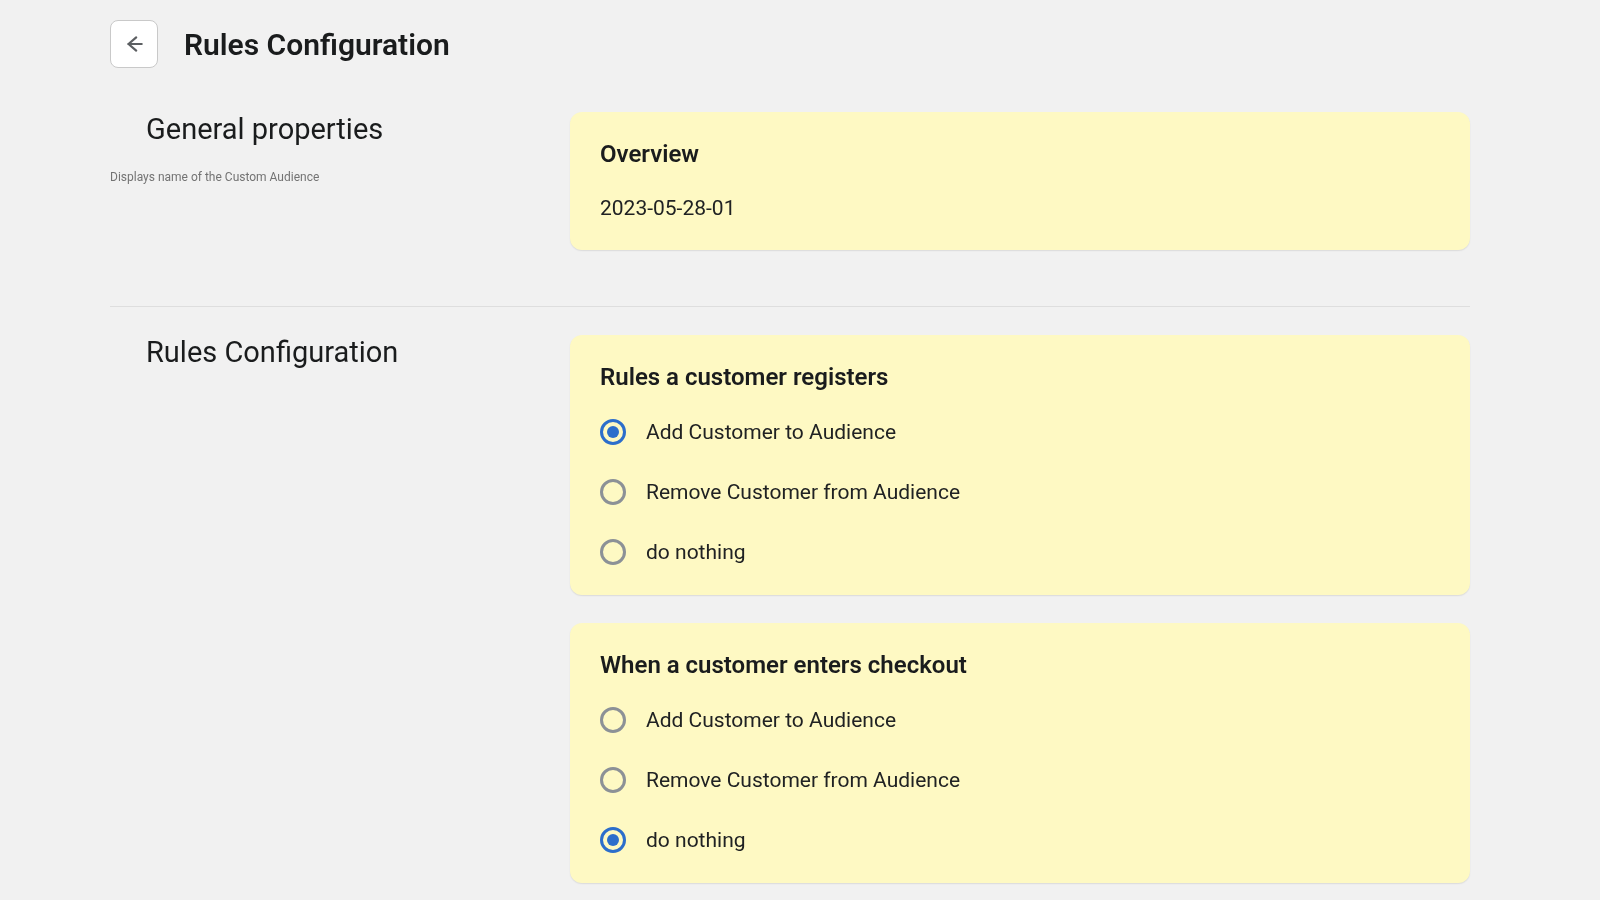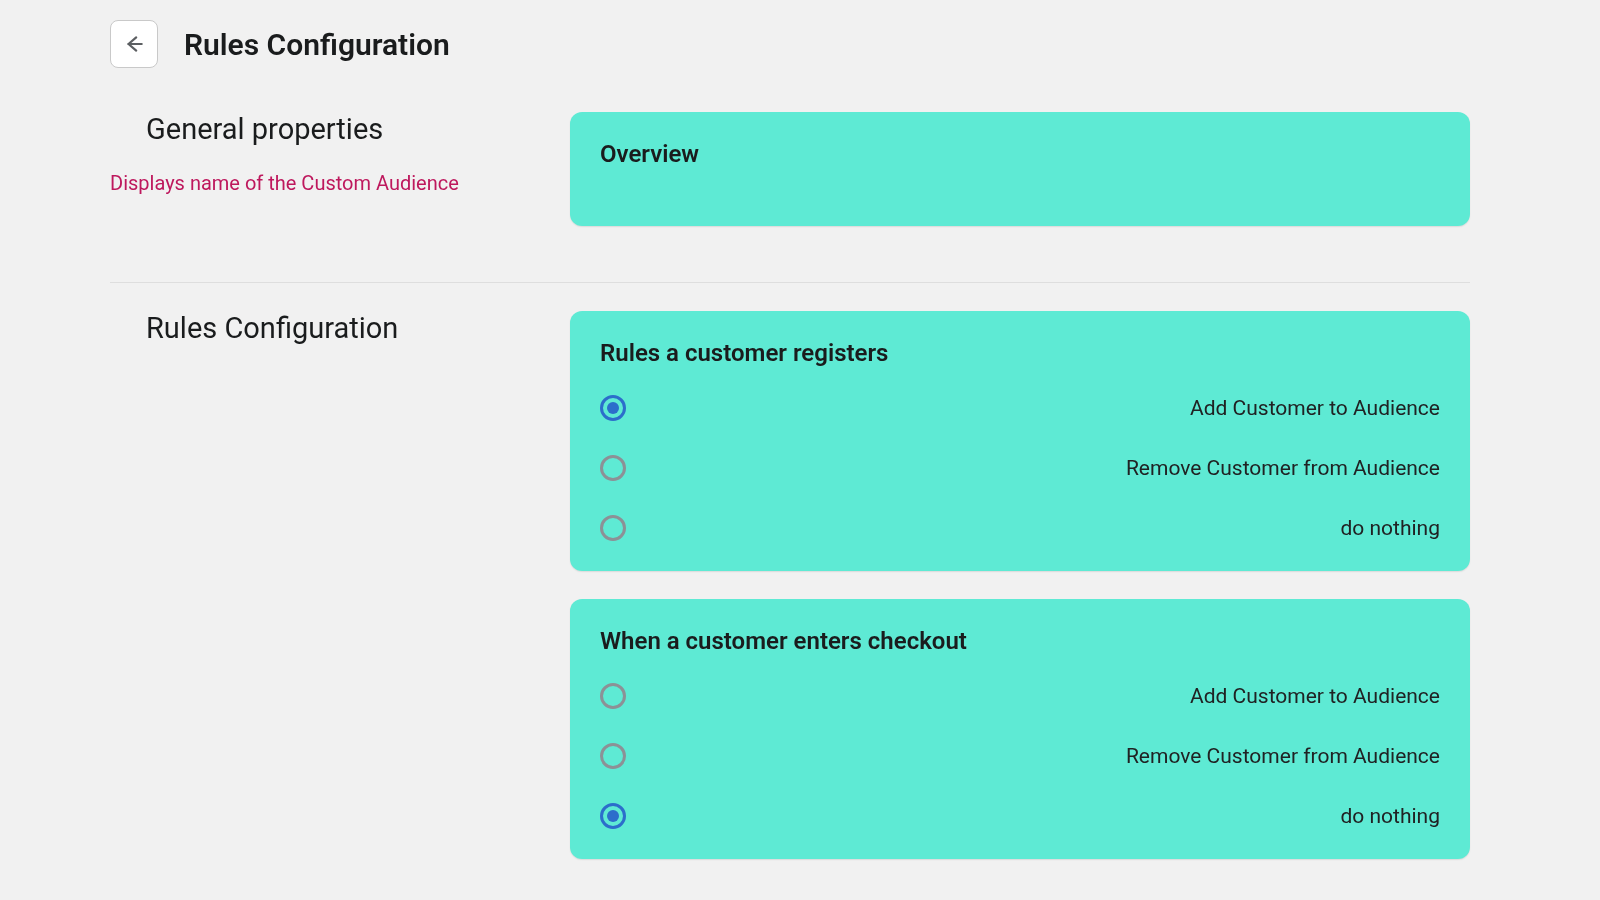--- a/index.html
+++ b/index.html
@@ -58,29 +58,29 @@
     flex-shrink: 0;
   }
   .section-heading {
     font-size: 29px;
     font-weight: 400;
     color: #1a1c1d;
     margin-bottom: 22px;
     margin-left: 36px;
   }
   .section-desc {
-    font-size: 20px;
+    font-size: 12px;
     line-height: 1.5;
-    color: #be185d;
+    color: #737373;
   }
   .section-right {
     flex: 1;
   }
   .card {
-    background: #5eead4;
+    background: #fef9c3;
     border-radius: 12px;
     box-shadow: 0 1px 2px rgba(0,0,0,0.06), 0 1px 1px rgba(0,0,0,0.04);
     padding: 28px 30px 30px 30px;
     margin-bottom: 28px;
   }
   .card-title {
     font-size: 24px;
     font-weight: 650;
     color: #1a1c1d;
     margin-bottom: 28px;
@@ -93,21 +93,20 @@
     display: flex;
     flex-direction: column;
     gap: 34px;
     margin-top: 4px;
   }
   .radio-option {
     display: flex;
     align-items: center;
     gap: 20px;
     cursor: pointer;
-    justify-content: space-between;
   }
   .radio-circle {
     width: 26px;
     height: 26px;
     border: 3px solid #8c9196;
     border-radius: 50%;
     flex-shrink: 0;
     display: flex;
     align-items: center;
     justify-content: center;
@@ -143,20 +142,21 @@
   </div>
 
   <div class="section">
     <div class="section-left">
       <h2 class="section-heading">General properties</h2>
       <p class="section-desc">Displays name of the Custom Audience</p>
     </div>
     <div class="section-right">
       <div class="card">
         <div class="card-title">Overview</div>
+        <div class="card-value">2023-05-28-01</div>
       </div>
     </div>
   </div>
 
   <div class="section">
     <div class="section-left">
       <h2 class="section-heading">Rules Configuration</h2>
     </div>
     <div class="section-right">
 

